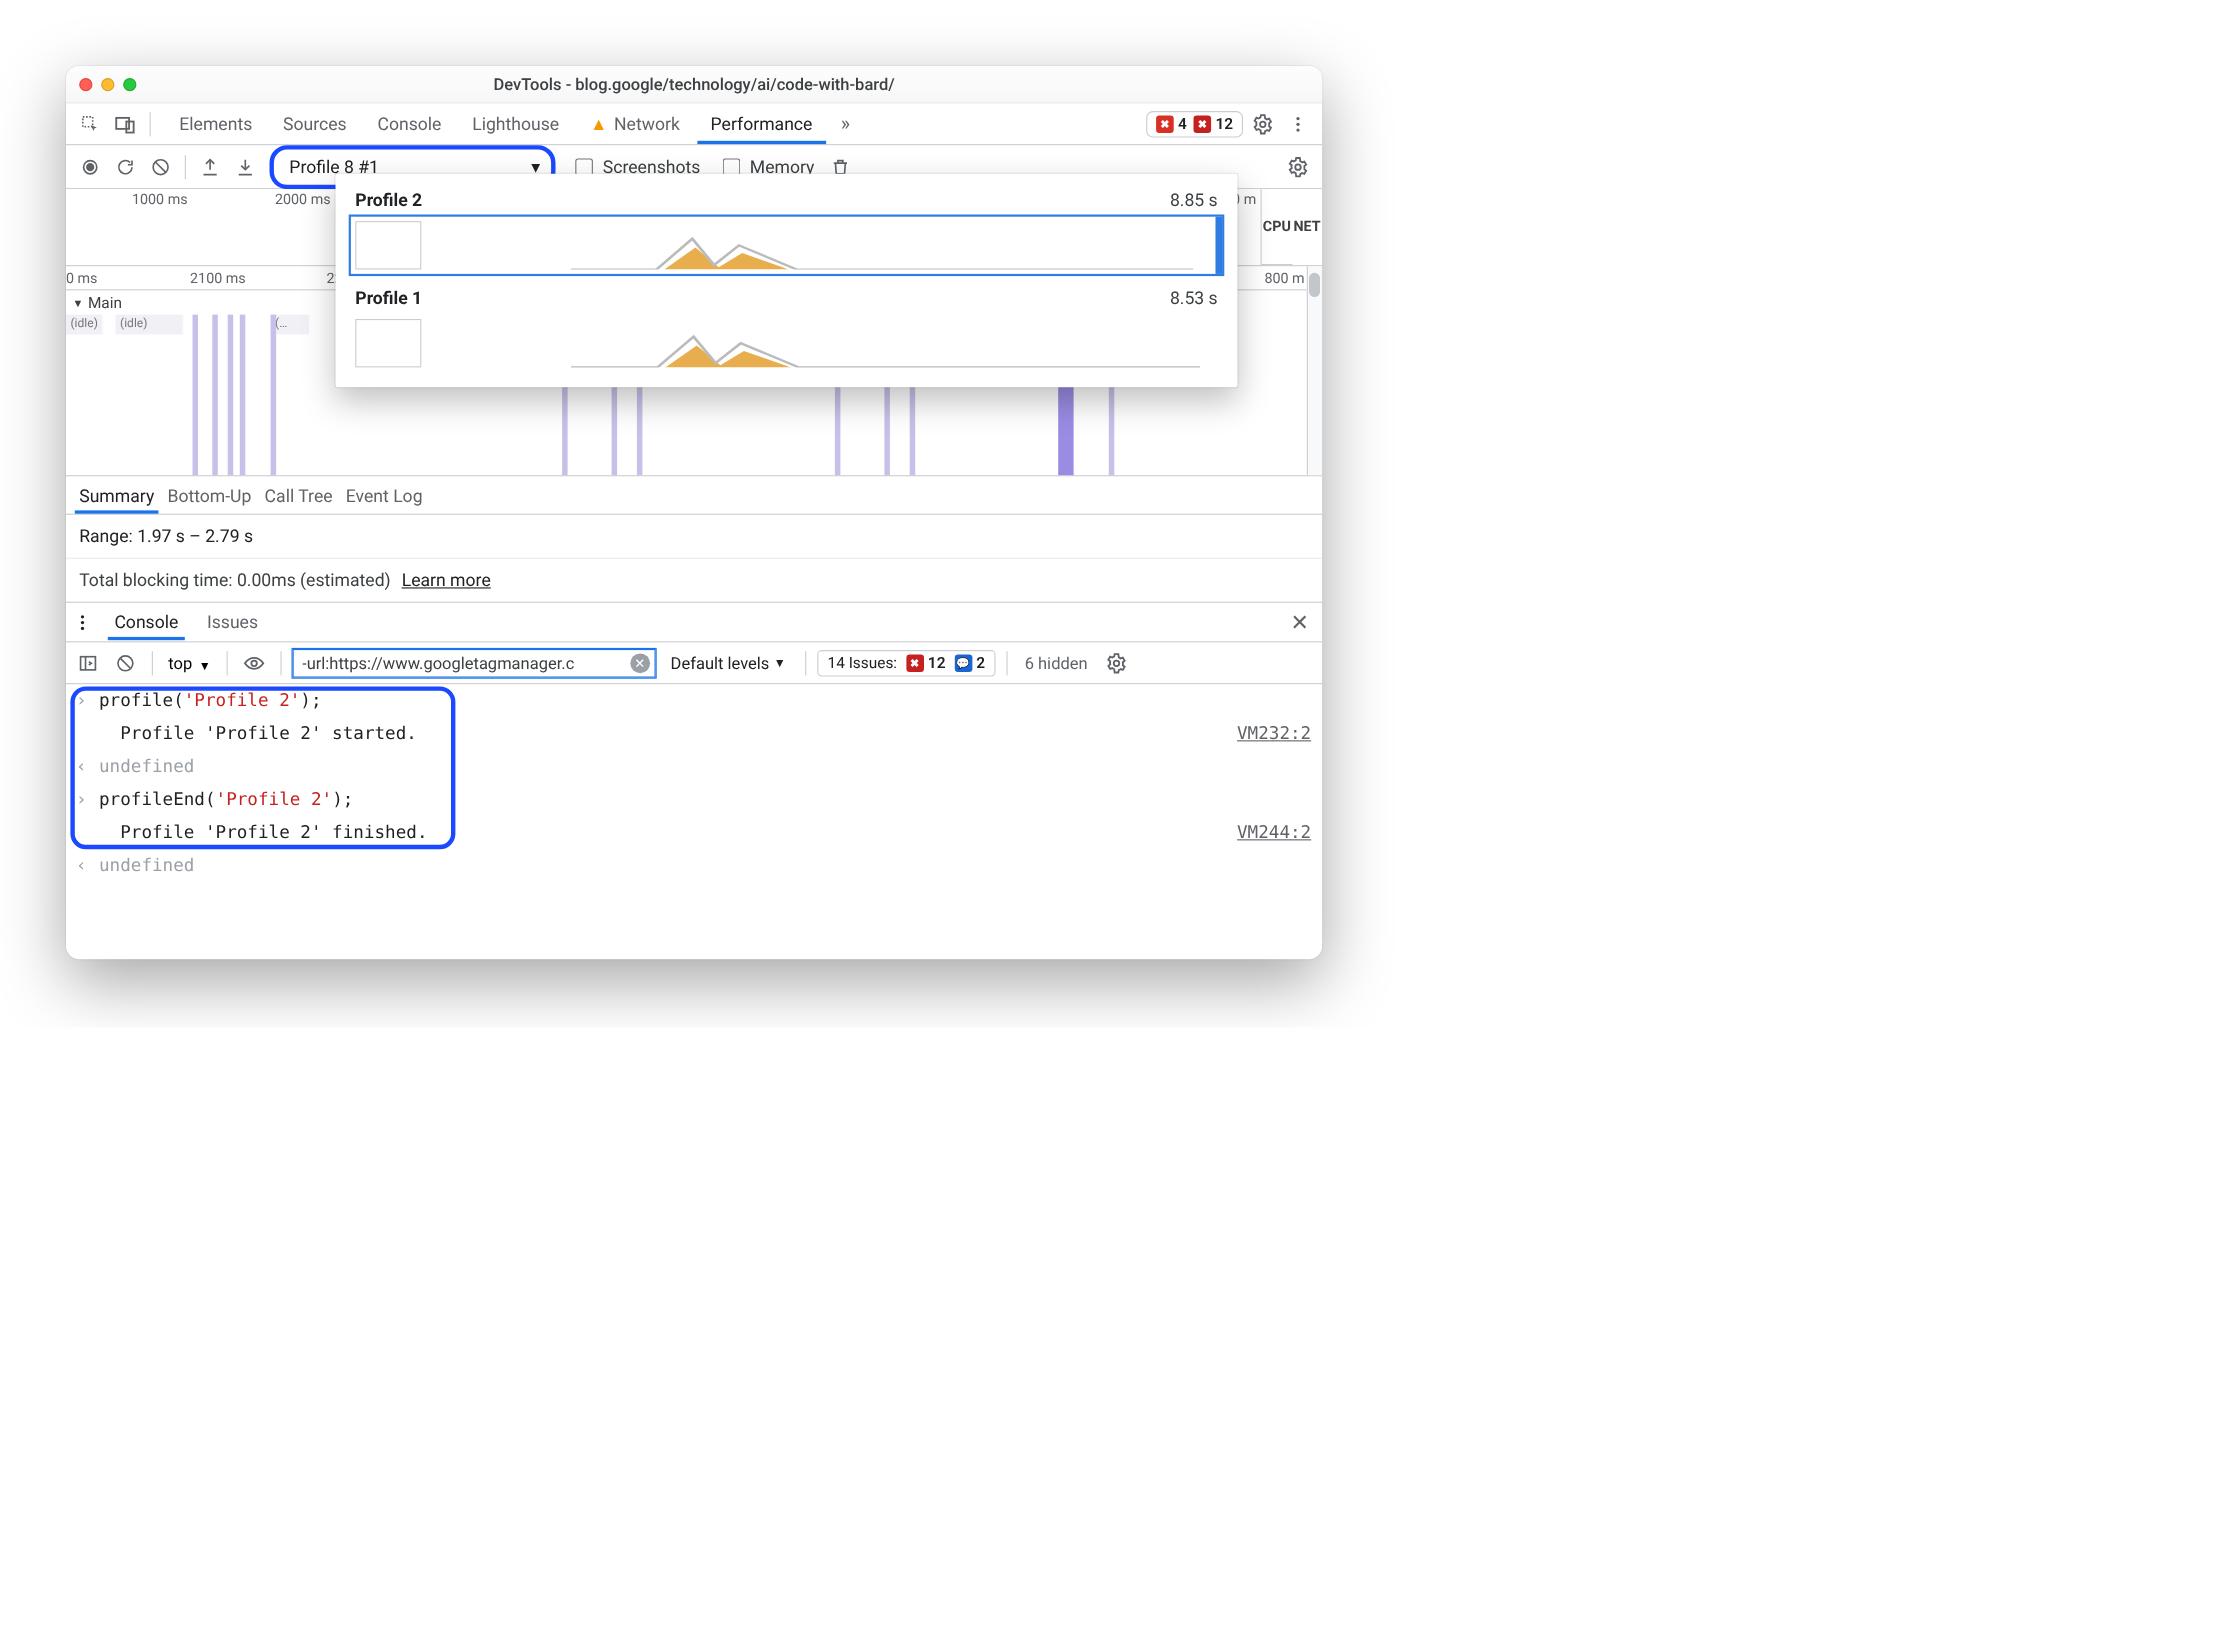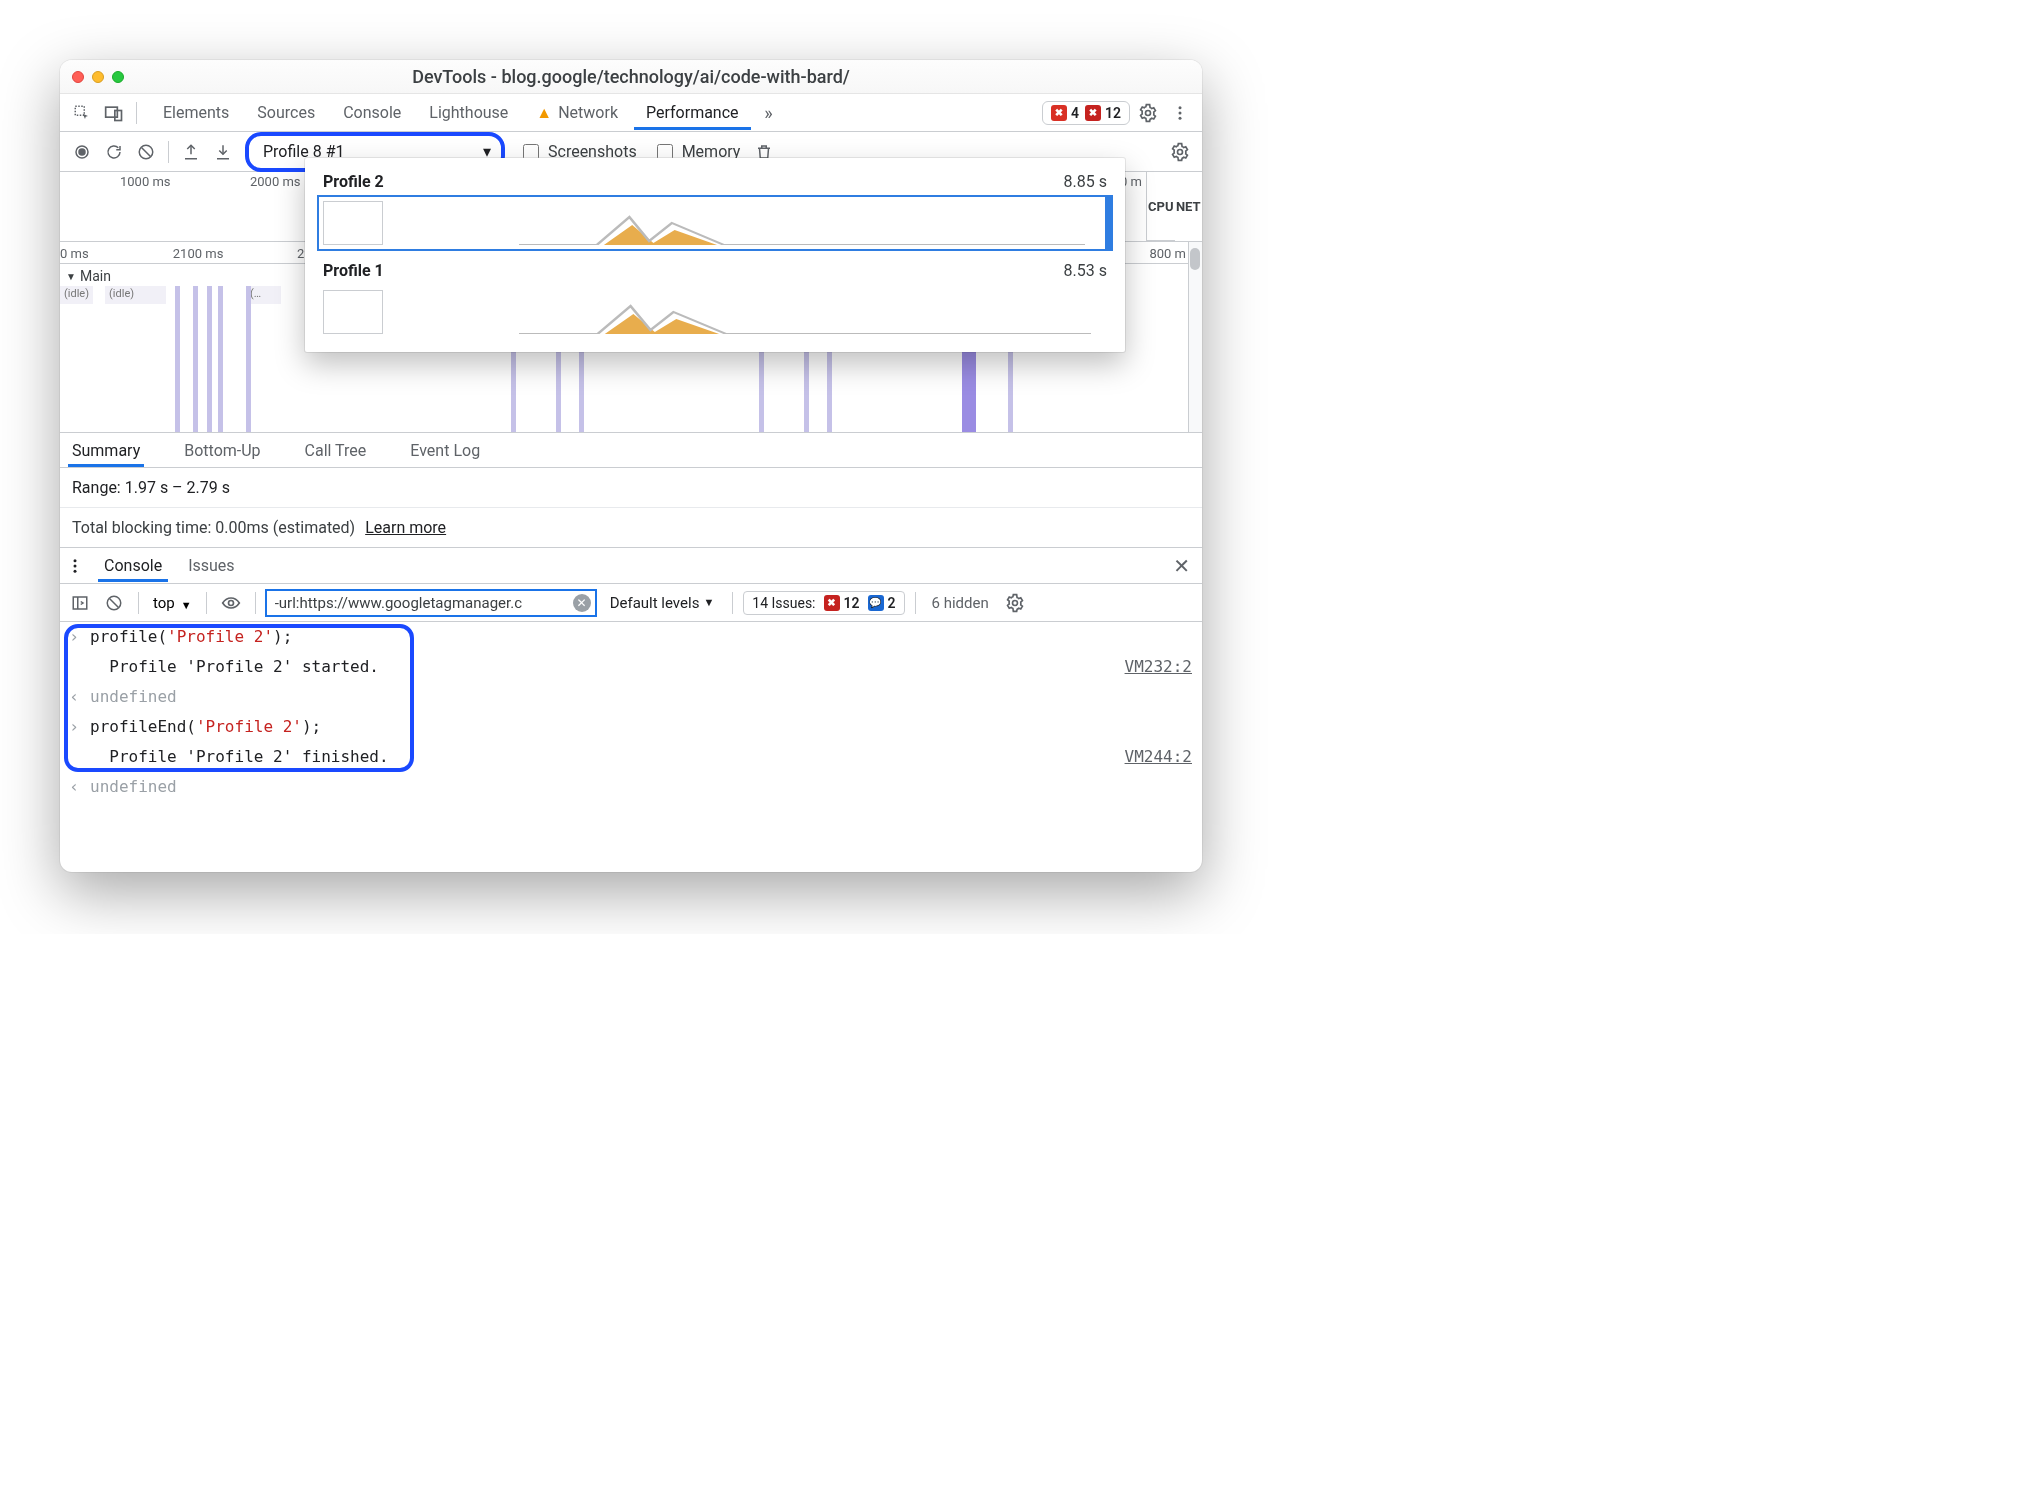--- a/index.html
+++ b/index.html
@@ -51,21 +51,21 @@
     align-items: center;
     padding: 0 12px;
     gap: 8px;
     flex-shrink: 0;
   }
   .traffic { display: flex; gap: 8px; }
   .tl { width: 12px; height: 12px; border-radius: 50%; }
   .tl.red { background: #ff5f57; border:1px solid #e0443e; }
   .tl.yellow { background: #febc2e; border:1px solid #d89e21; }
   .tl.green { background: #28c840; border:1px solid #1aab29; }
-  .titlebar .title { flex: 1; text-align: center; font-size: 18px; color: #3c4043; font-weight: 500; }
+  .titlebar .title { flex: 1; text-align: center; font-size: 15px; color: #3c4043; font-weight: 500; }
 
   
   .tabs-row {
     display: flex;
     align-items: center;
     height: 38px;
     border-bottom: 1px solid var(--border);
     padding: 0 8px;
     gap: 4px;
     flex-shrink: 0;
@@ -166,21 +166,21 @@
       repeating-linear-gradient(90deg, rgba(220,215,245,.0) 0 1px, transparent 1px 12px);
   }
   .idle-row { position:absolute; top:0; left:0; right:0; height:20px; }
   .idle { position:absolute; top:0; height:18px; background:#f1f0f7; color:#777; font-size:11px; padding:1px 4px; overflow:hidden; border-right:1px solid #fff; }
   .task-col { position:absolute; top:0; bottom:0; width:5px; background:var(--flame-purple); }
   .task-col.big { width:14px; background:var(--flame-purple-dark); }
   .scroll-v { position:absolute; right:0; top:0; bottom:0; width:14px; background:#f8f9fa; border-left:1px solid var(--border); }
   .scroll-thumb { position:absolute; right:2px; width:10px; background:#c3c6ca; border-radius:5px; }
 
   
-  .detail-tabs { display:flex; height:36px; border-top:1px solid var(--border); border-bottom:1px solid var(--border); align-items:center; padding:0 8px; gap:36px; flex-shrink:0; background:#fff; font-size:16px;text-align:center; }
+  .detail-tabs { display:flex; height:36px; border-top:1px solid var(--border); border-bottom:1px solid var(--border); align-items:center; padding:0 8px; gap:4px; flex-shrink:0; background:#fff; font-size:16px;text-align:center; }
   .detail-tabs .dtab { padding:7px 4px; color:#5f6368; cursor:pointer; }
   .detail-tabs .dtab.active { color:var(--text); border-bottom:3px solid var(--tab-active); padding-bottom:4px; }
 
   .range-line, .blocking-line { padding: 10px 12px; border-bottom:1px solid var(--border-light); font-size:16px; flex-shrink:0; }
   .blocking-line { border-bottom:1px solid var(--border); color:#3c4043; }
   .blocking-line a { color:var(--text); text-decoration:underline; margin-left:6px; }
 
   
   .drawer-tabs { display:flex; align-items:center; height:36px; border-bottom:1px solid var(--border); padding:0 6px; gap:14px; flex-shrink:0; font-size:16px; }
   .drawer-tabs .dtab { padding:7px 6px; color:#5f6368; cursor:pointer; }

